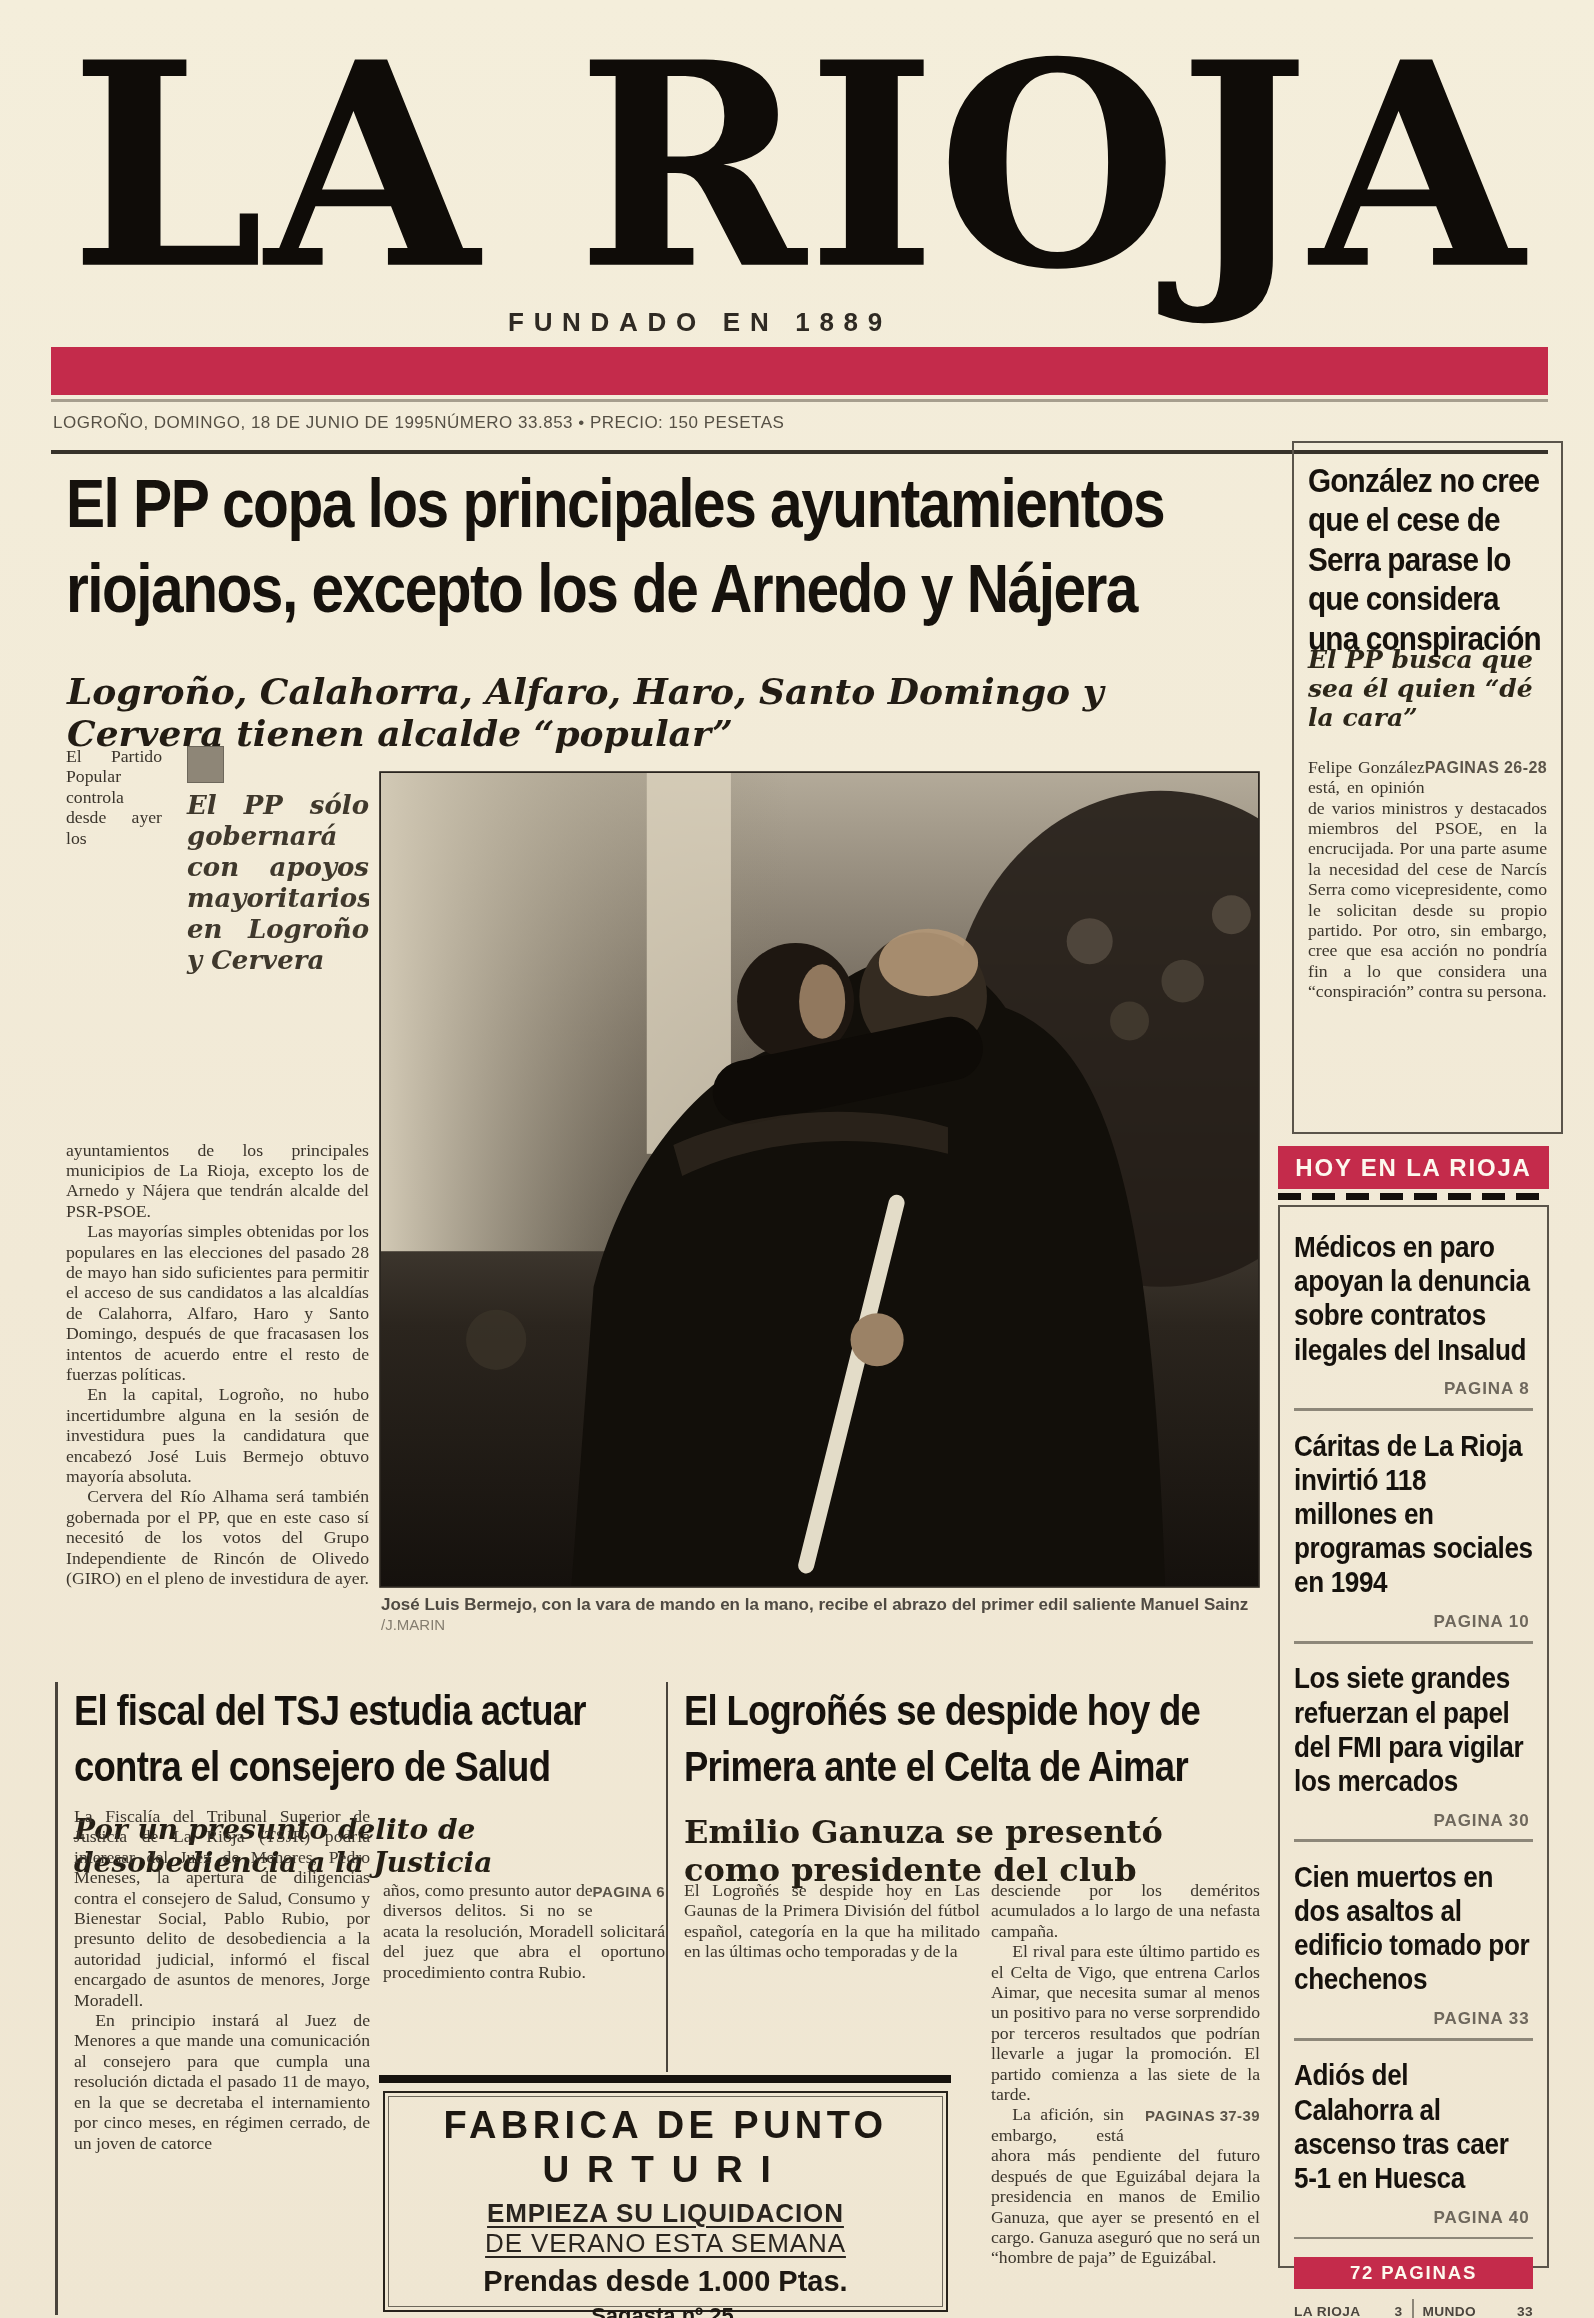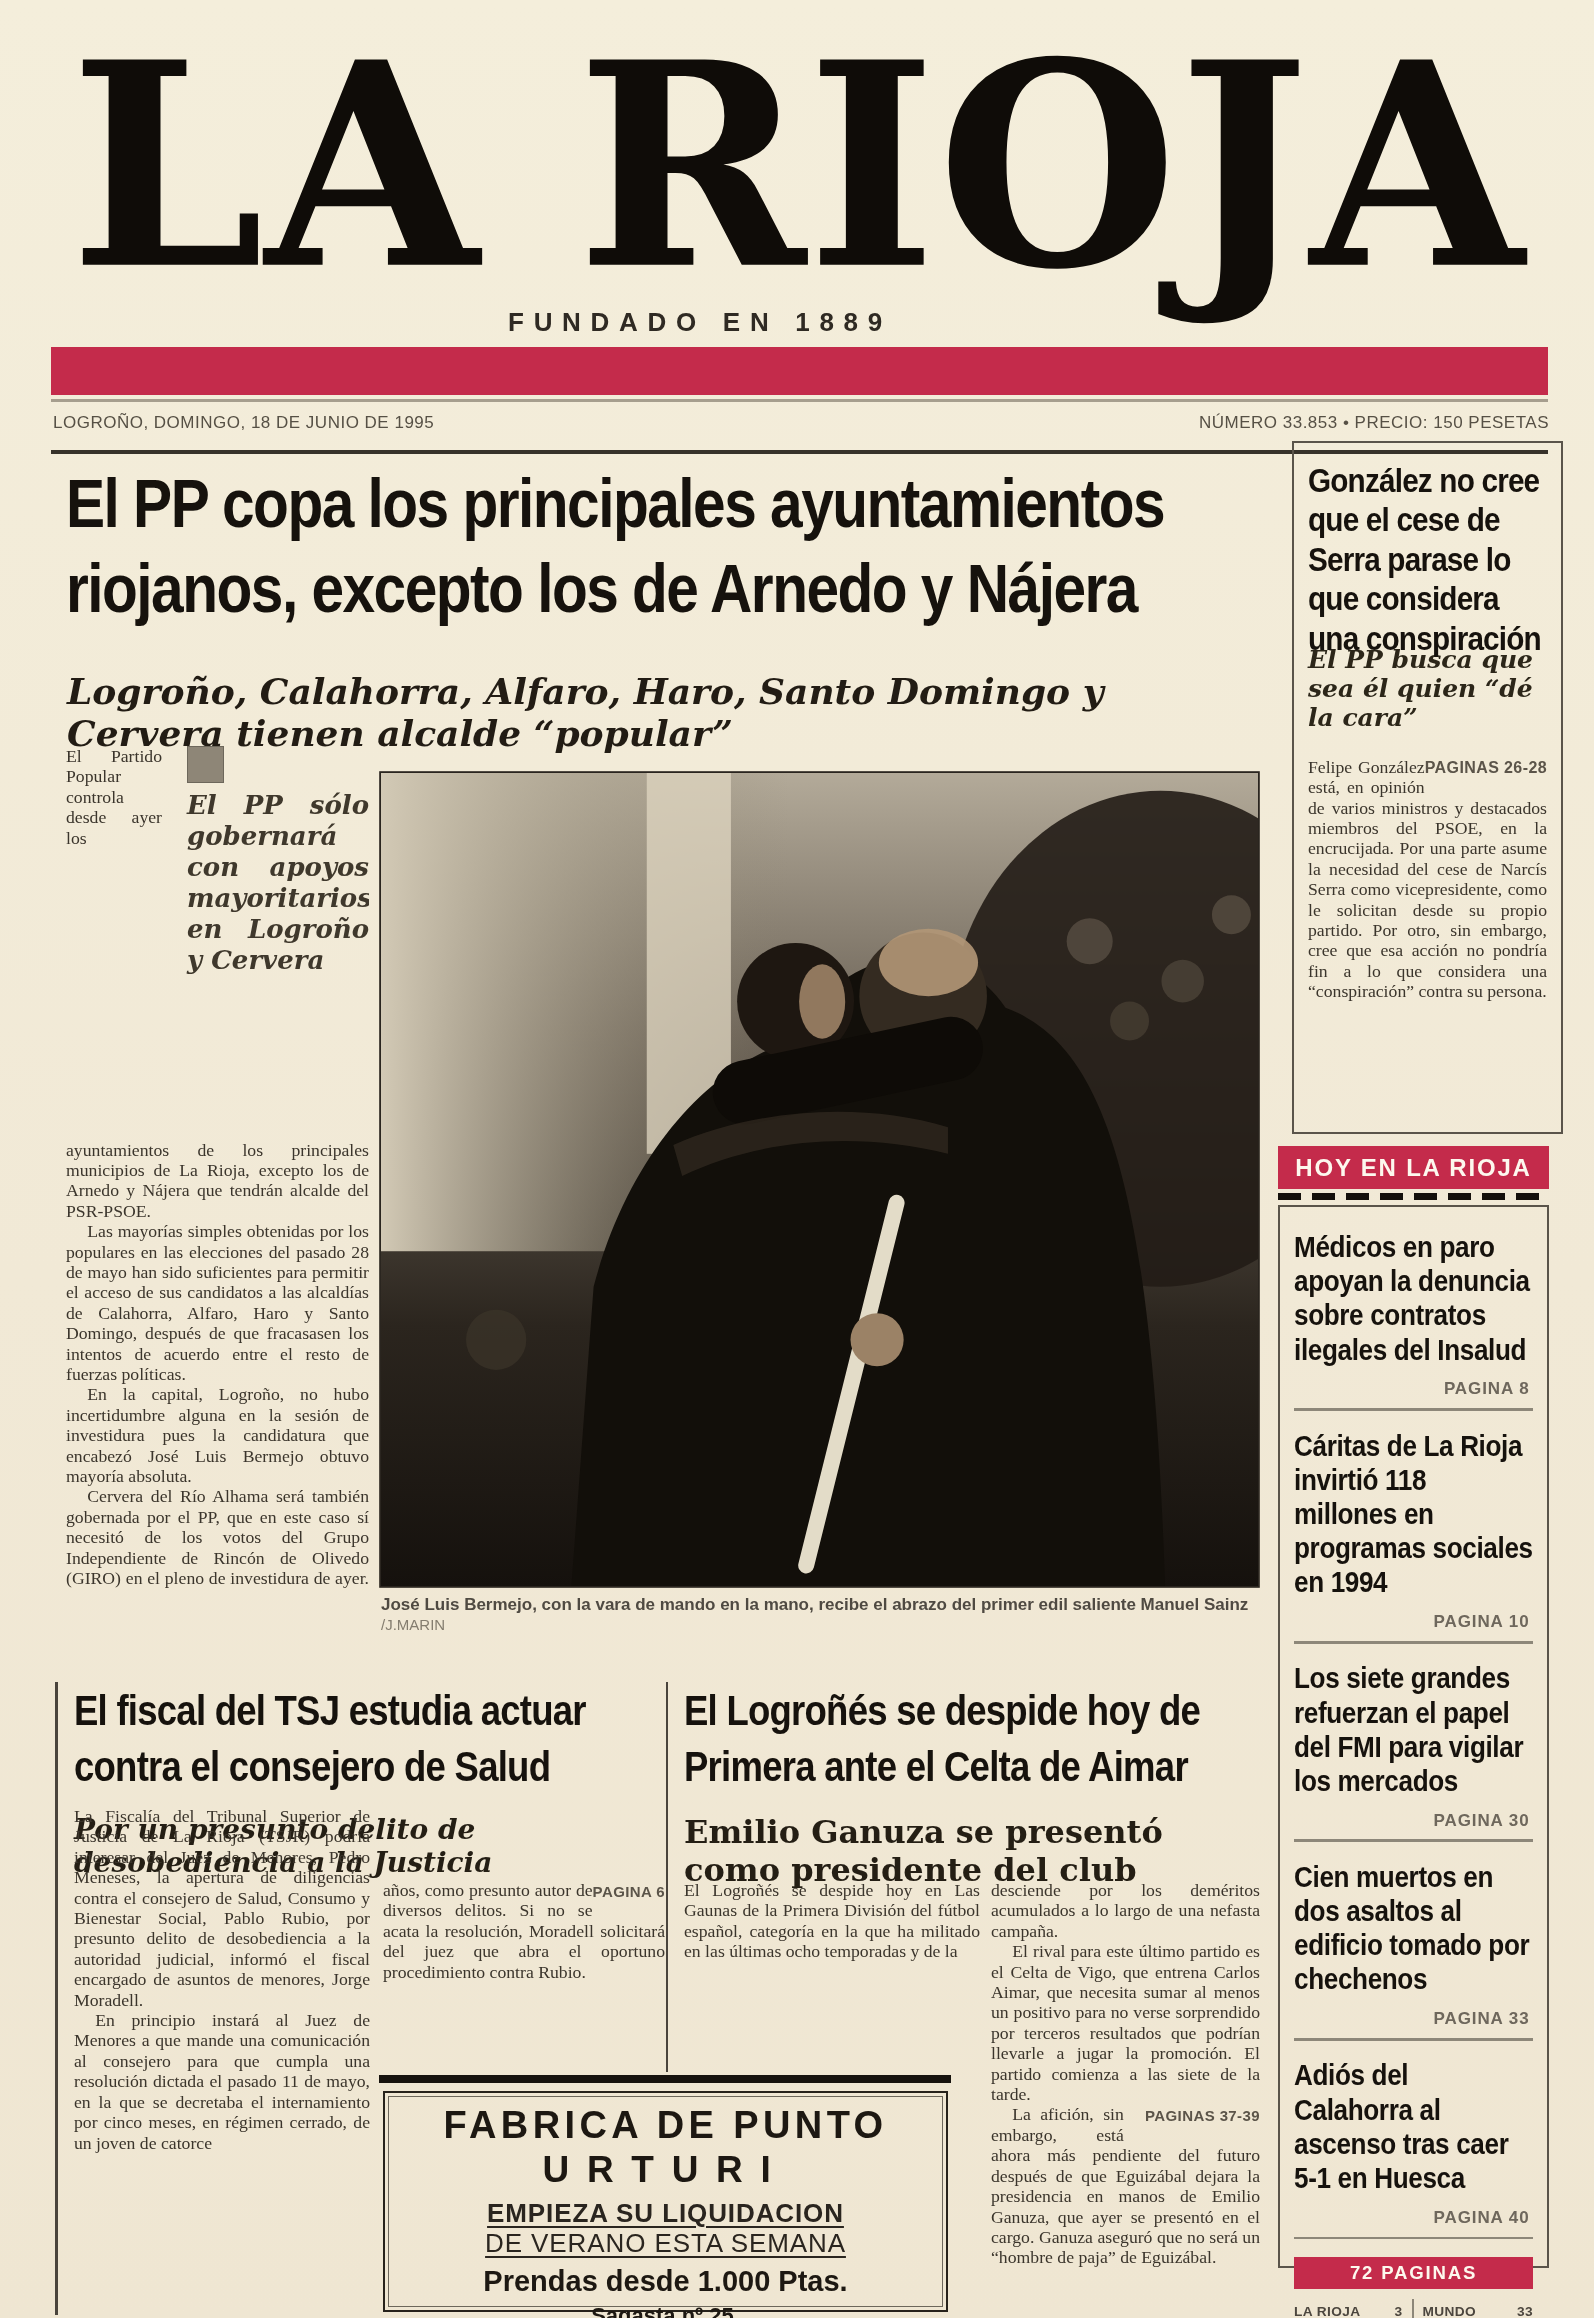--- a/index.html
+++ b/index.html
@@ -9,22 +9,22 @@
 
   
   .masthead-title{position:absolute;top:25px;left:0;width:1595px;text-align:center;
       font-family:"DejaVu Serif",serif;font-weight:bold;font-size:276px;line-height:1;
       letter-spacing:0.9px;color:#0f0c08;transform:scaleY(1.02);transform-origin:50% 0;}
   .masthead-founded{position:absolute;top:307px;left:0;width:1400px;text-align:center;
       font-family:"Liberation Sans",sans-serif;font-weight:bold;font-size:26px;
       letter-spacing:9.7px;color:#2f2a23;}
   .redbar{position:absolute;left:51px;top:347px;width:1497px;height:48px;background:#c42b4b;}
   .grayline{position:absolute;left:51px;top:399px;width:1497px;height:2.7px;background:#a69e8e;}
-  .dateline{position:absolute;left:53px;top:413px;width:1496px;display:flex;justify-content:space-between;
-      font-family:"Liberation Sans",sans-serif;font-size:17px;letter-spacing:0.5px;color:#565045;gap:9px;}
+  .dateline{position:absolute;left:53px;top:413px;width:1496px;display:flex;
+      font-family:"Liberation Sans",sans-serif;font-size:17px;letter-spacing:0.5px;color:#565045;}
   .thickrule{position:absolute;left:51px;top:450px;width:1497px;height:3.5px;background:#37322a;}
 
   
   .hl{font-family:"Liberation Sans",sans-serif;font-weight:bold;color:#16120d;}
   .cond{transform:scaleX(.85);transform-origin:0 0;}
   .nowrap{white-space:nowrap;}
 
   .lead-headline{position:absolute;left:66px;top:462px;font-size:69px;line-height:1.23;letter-spacing:-1.8px;}
   .lead-subhead{position:absolute;left:67px;top:670px;width:1187px;
       font-family:"DejaVu Serif",serif;font-style:italic;font-weight:bold;font-size:36px;color:#221c14;}

